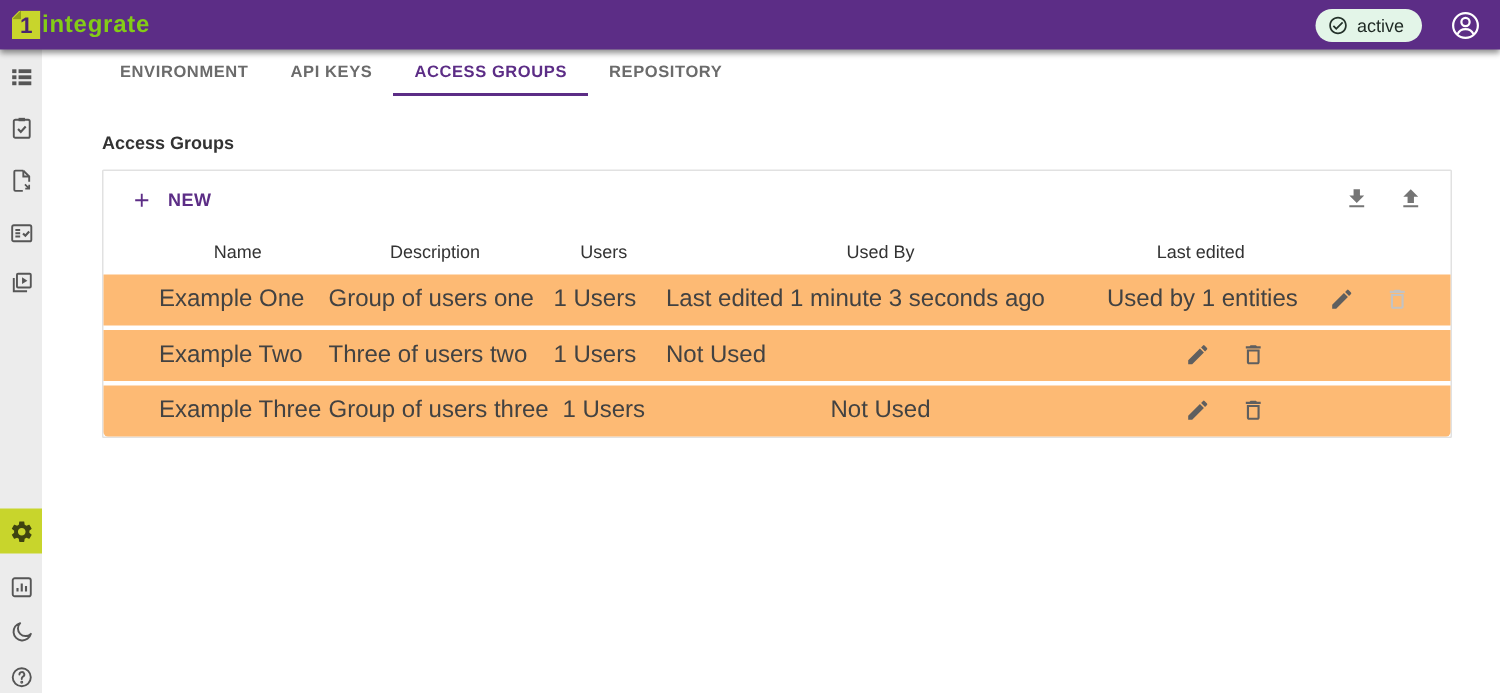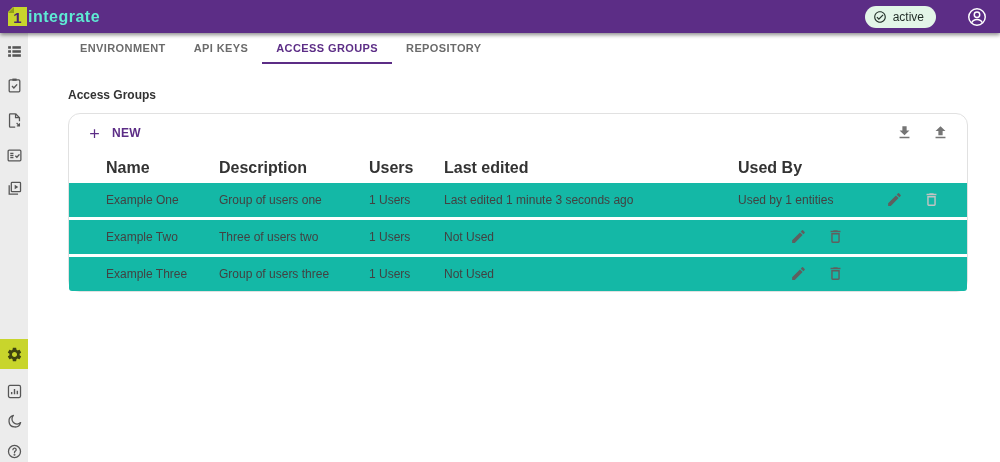--- a/index.html
+++ b/index.html
@@ -10,22 +10,22 @@
   
   .app-header { position:absolute; top:0; left:0; width:1000px; height:33px;
     background:#5C2D86; display:flex; align-items:center; justify-content:space-between;
     padding:0 12px 0 8px; box-shadow:0 2px 4px rgba(0,0,0,.45); z-index:5; }
   .logo { display:flex; align-items:center; gap:1px; }
   .logo-mark { position:relative; width:19px; height:19px; background:#C8D52C;
     clip-path:polygon(26% 0,100% 0,100% 100%,0 100%,0 26%); display:flex; align-items:flex-end; justify-content:center; }
   .logo-mark .fold { position:absolute; left:0; top:0; width:6px; height:6px; background:#93A018;
     clip-path:polygon(0 100%,100% 0,100% 100%); }
   .logo-mark .one { font-weight:bold; font-size:15px; line-height:17px; color:#4A2570; }
-  .logo-text { color:#5eead4; font-weight:bold; font-size:16px; letter-spacing:.5px; }
-  .header-right { display:flex; align-items:center; gap:30px; }
+  .logo-text { color:#84cc16; font-weight:bold; font-size:16px; letter-spacing:.5px; }
+  .header-right { display:flex; align-items:center; gap:18px; }
   .status-badge { display:flex; align-items:center; gap:6px; background:#E3F5E8;
     border-radius:11px; height:22px; padding:0 12px 0 8px; }
   .status-badge svg { width:14px; height:14px; color:#25332B; }
   .status-badge span { font-size:12px; color:#1F2A24; }
   .account-btn { background:none; border:none; cursor:pointer; width:22px; height:22px; color:#fff; }
   .account-btn svg { width:22px; height:22px; }
 
   
   .sidebar { position:absolute; top:33px; left:0; width:28px; height:429px; background:#ECECEC; }
   .side-btn { position:absolute; left:0; width:28px; height:28px; border:none; background:none;
@@ -36,35 +36,35 @@
   
   .main { position:absolute; top:33px; left:28px; width:972px; height:429px; background:#fff; }
   .tabs { display:flex; height:31px; margin-left:38px; align-items:stretch; }
   .tab { display:flex; align-items:center; padding:0 14px; font-size:11px; font-weight:bold;
     letter-spacing:.4px; color:#6B6B6B; cursor:pointer; border-bottom:2px solid transparent; }
   .tab.active { color:#5C2D86; border-bottom-color:#5C2D86; }
 
   .page-title { margin:24px 0 0 40px; font-size:12px; font-weight:bold; color:#333; }
 
   .card { position:relative; margin:11px 0 0 40px; width:900px;
-    border:1px solid #E1E1E1; border-radius:12px; background:#fff; }
+    border:1px solid #E1E1E1; border-radius:1px; background:#fff; }
   .toolbar { height:38px; display:flex; align-items:center; justify-content:space-between;
     padding:0 18px; }
   .new-btn { display:flex; align-items:center; gap:10px; background:none; border:none;
     cursor:pointer; color:#5C2D86; font-size:12px; font-weight:bold; letter-spacing:.3px; }
   .new-btn svg { width:15px; height:15px; }
   .toolbar-icons { display:flex; align-items:center; gap:18px; }
   .tool-icon-btn { background:none; border:none; cursor:pointer; color:#757575; width:18px; height:18px; }
   .tool-icon-btn svg { width:17px; height:17px; }
 
   .row-grid { display:grid; grid-template-columns:113px 150px 75px 294px 133px 1fr;
     align-items:center; padding-left:37px; }
-  .thead { height:31px; font-size:16px; font-weight:bold; color:#333; }
-  .trow { height:34px; margin-bottom:3px; background:#14b8a6; font-size:12px; color:#424242; }
-  .trow:last-child { margin-bottom:0; border-radius:0 0 3px 3px; }
+  .thead { height:31px; font-size:12px; font-weight:normal; color:#333;text-align:center; }
+  .trow { height:34px; margin-bottom:3px; background:#fdba74; font-size:16px; color:#424242; }
+  .trow:last-child { margin-bottom:0; border-radius:0 0 3px 3px;text-align:center; }
   .cell { padding-right:8px; white-space:nowrap; overflow:hidden; }
   .actions { display:flex; justify-content:flex-end; align-items:center; gap:19px; padding-right:27px; }
   .icon-btn { background:none; border:none; cursor:pointer; width:18px; height:18px; color:#5F5F5F; }
   .icon-btn svg { width:17px; height:17px; }
   .icon-btn.disabled { color:#C3C3C3; cursor:default; }
 </style>
 </head>
 <body>
 
 <div class="screen">
@@ -189,22 +189,22 @@
               <path d="M9 16h6v-6h4l-7-7-7 7h4zm-4 2h14v2H5z"></path>
             </svg>
           </button>
         </div>
       </div>
 
       <div class="thead row-grid">
         <div class="cell">Name</div>
         <div class="cell">Description</div>
         <div class="cell">Users</div>
+        <div class="cell">Used By</div>
         <div class="cell">Last edited</div>
-        <div class="cell">Used By</div>
         <div></div>
       </div>
 
       <div class="trow row-grid">
         <div class="cell">Example One</div>
         <div class="cell">Group of users one</div>
         <div class="cell">1 Users</div>
         <div class="cell">Last edited 1 minute 3 seconds ago</div>
         <div class="cell">Used by 1 entities</div>
         <div class="actions">

